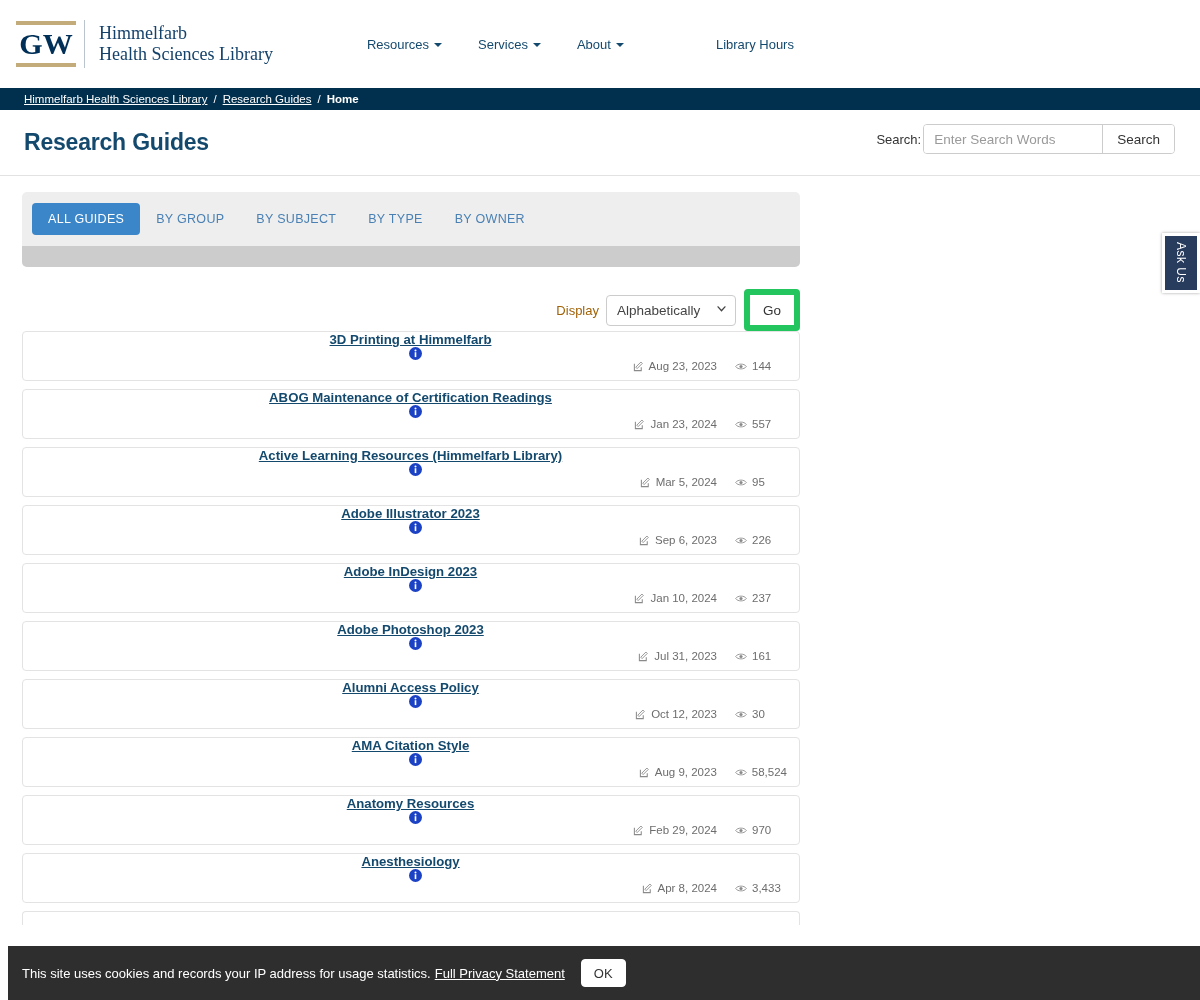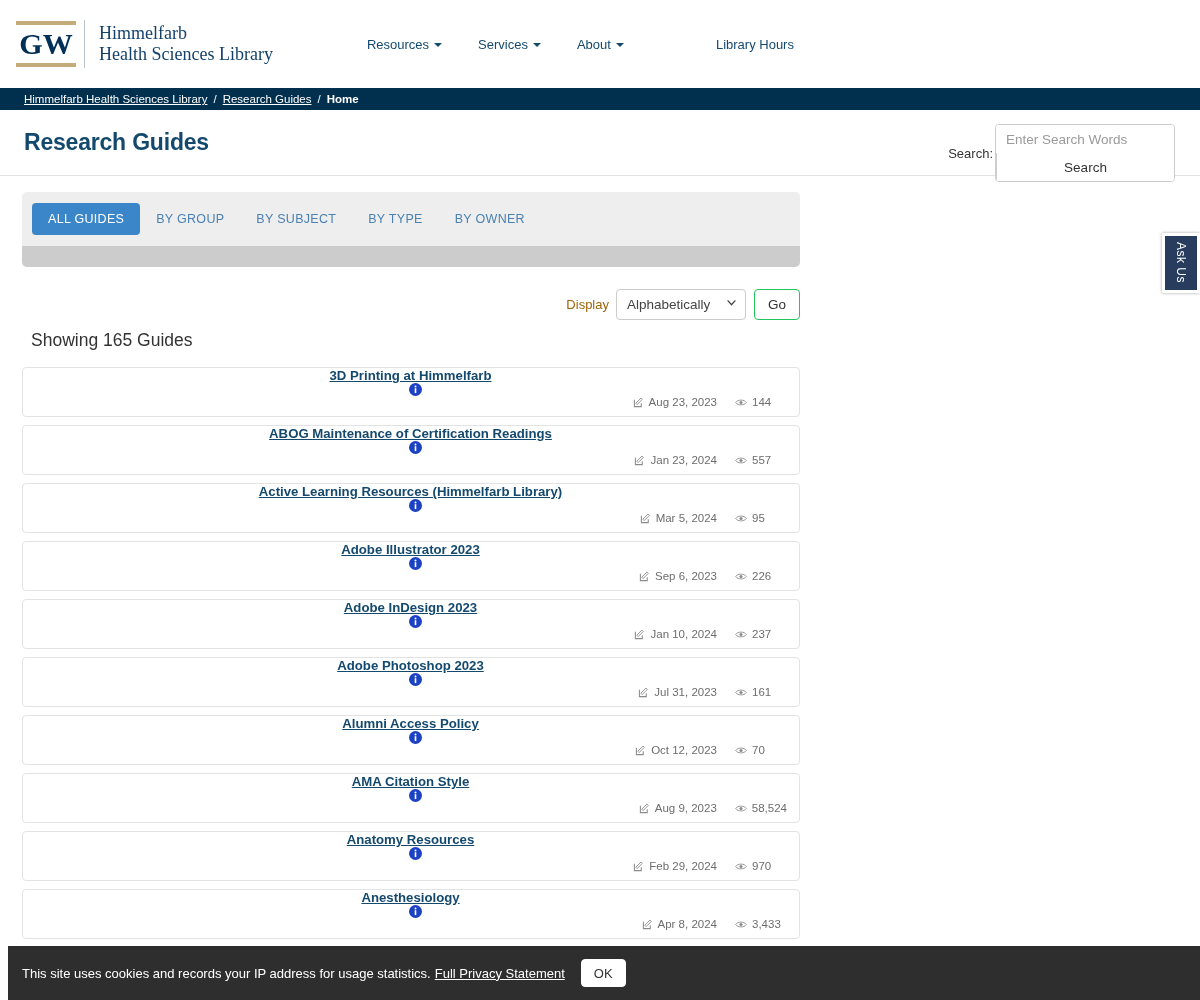--- a/index.html
+++ b/index.html
@@ -123,21 +123,20 @@
     font-size: 13px;
     color: #333;
     margin-right: 2px;
   }
   .search-group {
     display: flex;
     border: 1px solid #ccc;
     border-radius: 4px;
     overflow: hidden;
     background: #fff;
-    flex-direction: column;
   }
   .search-input {
     border: none;
     outline: none;
     width: 178px;
     height: 28px;
     padding: 0 10px;
     font-size: 13.5px;
     color: #555;
     font-family: "Liberation Sans", sans-serif;
@@ -224,24 +223,24 @@
   }
   .select-wrap { position: relative; display: inline-block; }
   .select-chevron {
     position: absolute;
     right: 10px; top: 11px;
     pointer-events: none;
     width: 9px; height: 6px;
   }
   .go-btn {
     margin-left: 8px;
-    border: 1px solid #22c55e;
+    border: 6px solid #22c55e;
     border-radius: 4px;
     background: #fff;
-    height: 31px;
+    height: 42px;
     padding: 0 13px;
     font-size: 13.5px;
     color: #333;
     cursor: pointer;
     font-family: "Liberation Sans", sans-serif;
   }
 
   
   .showing-count {
     font-size: 17.5px;
@@ -434,21 +433,20 @@
       <select class="display-select">
         <option>Alphabetically</option>
       </select>
       <svg class="select-chevron" viewBox="0 0 10 7">
         <path d="M1 1 L5 5.5 L9 1" stroke="#444" stroke-width="1.6" fill="none" stroke-linecap="round"></path>
       </svg>
     </span>
     <button class="go-btn">Go</button>
   </div>
 
-  <div class="showing-count">Showing 165 Guides</div>
 
   <div class="guide-list">
 
     <div class="guide-row">
       <span class="guide-title">3D Printing at Himmelfarb</span>
       <svg class="info-icon" viewBox="0 0 16 16">
         <circle cx="8" cy="8" r="8" fill="#1b41c4"></circle>
         <rect x="7" y="6.4" width="2" height="6" fill="#ffffff"></rect>
         <circle cx="8" cy="4.2" r="1.25" fill="#ffffff"></circle>
       </svg>
@@ -608,21 +606,21 @@
             <path d="M2 4 L2 14 L12 14 L12 9" stroke="#8a8a8a" stroke-width="1.5" fill="none"></path>
             <path d="M6 11 L13.5 3.5 L11.5 1.5 L4 9 Z" stroke="#8a8a8a" stroke-width="1.3" fill="none"></path>
           </svg>
           <span>Oct 12, 2023</span>
         </span>
         <span class="meta-views">
           <svg class="icon-eye" width="12" height="11" viewBox="0 0 18 12">
             <path d="M1 6 C4 1.2 14 1.2 17 6 C14 10.8 4 10.8 1 6 Z" fill="none" stroke="#8a8a8a" stroke-width="1.3"></path>
             <circle cx="9" cy="6" r="2.4" fill="#8a8a8a"></circle>
           </svg>
-          <span>70</span>
+          <span>30</span>
         </span>
       </span>
     </div>
 
     <div class="guide-row">
       <span class="guide-title">AMA Citation Style</span>
       <svg class="info-icon" viewBox="0 0 16 16">
         <circle cx="8" cy="8" r="8" fill="#1b41c4"></circle>
         <rect x="7" y="6.4" width="2" height="6" fill="#ffffff"></rect>
         <circle cx="8" cy="4.2" r="1.25" fill="#ffffff"></circle>

